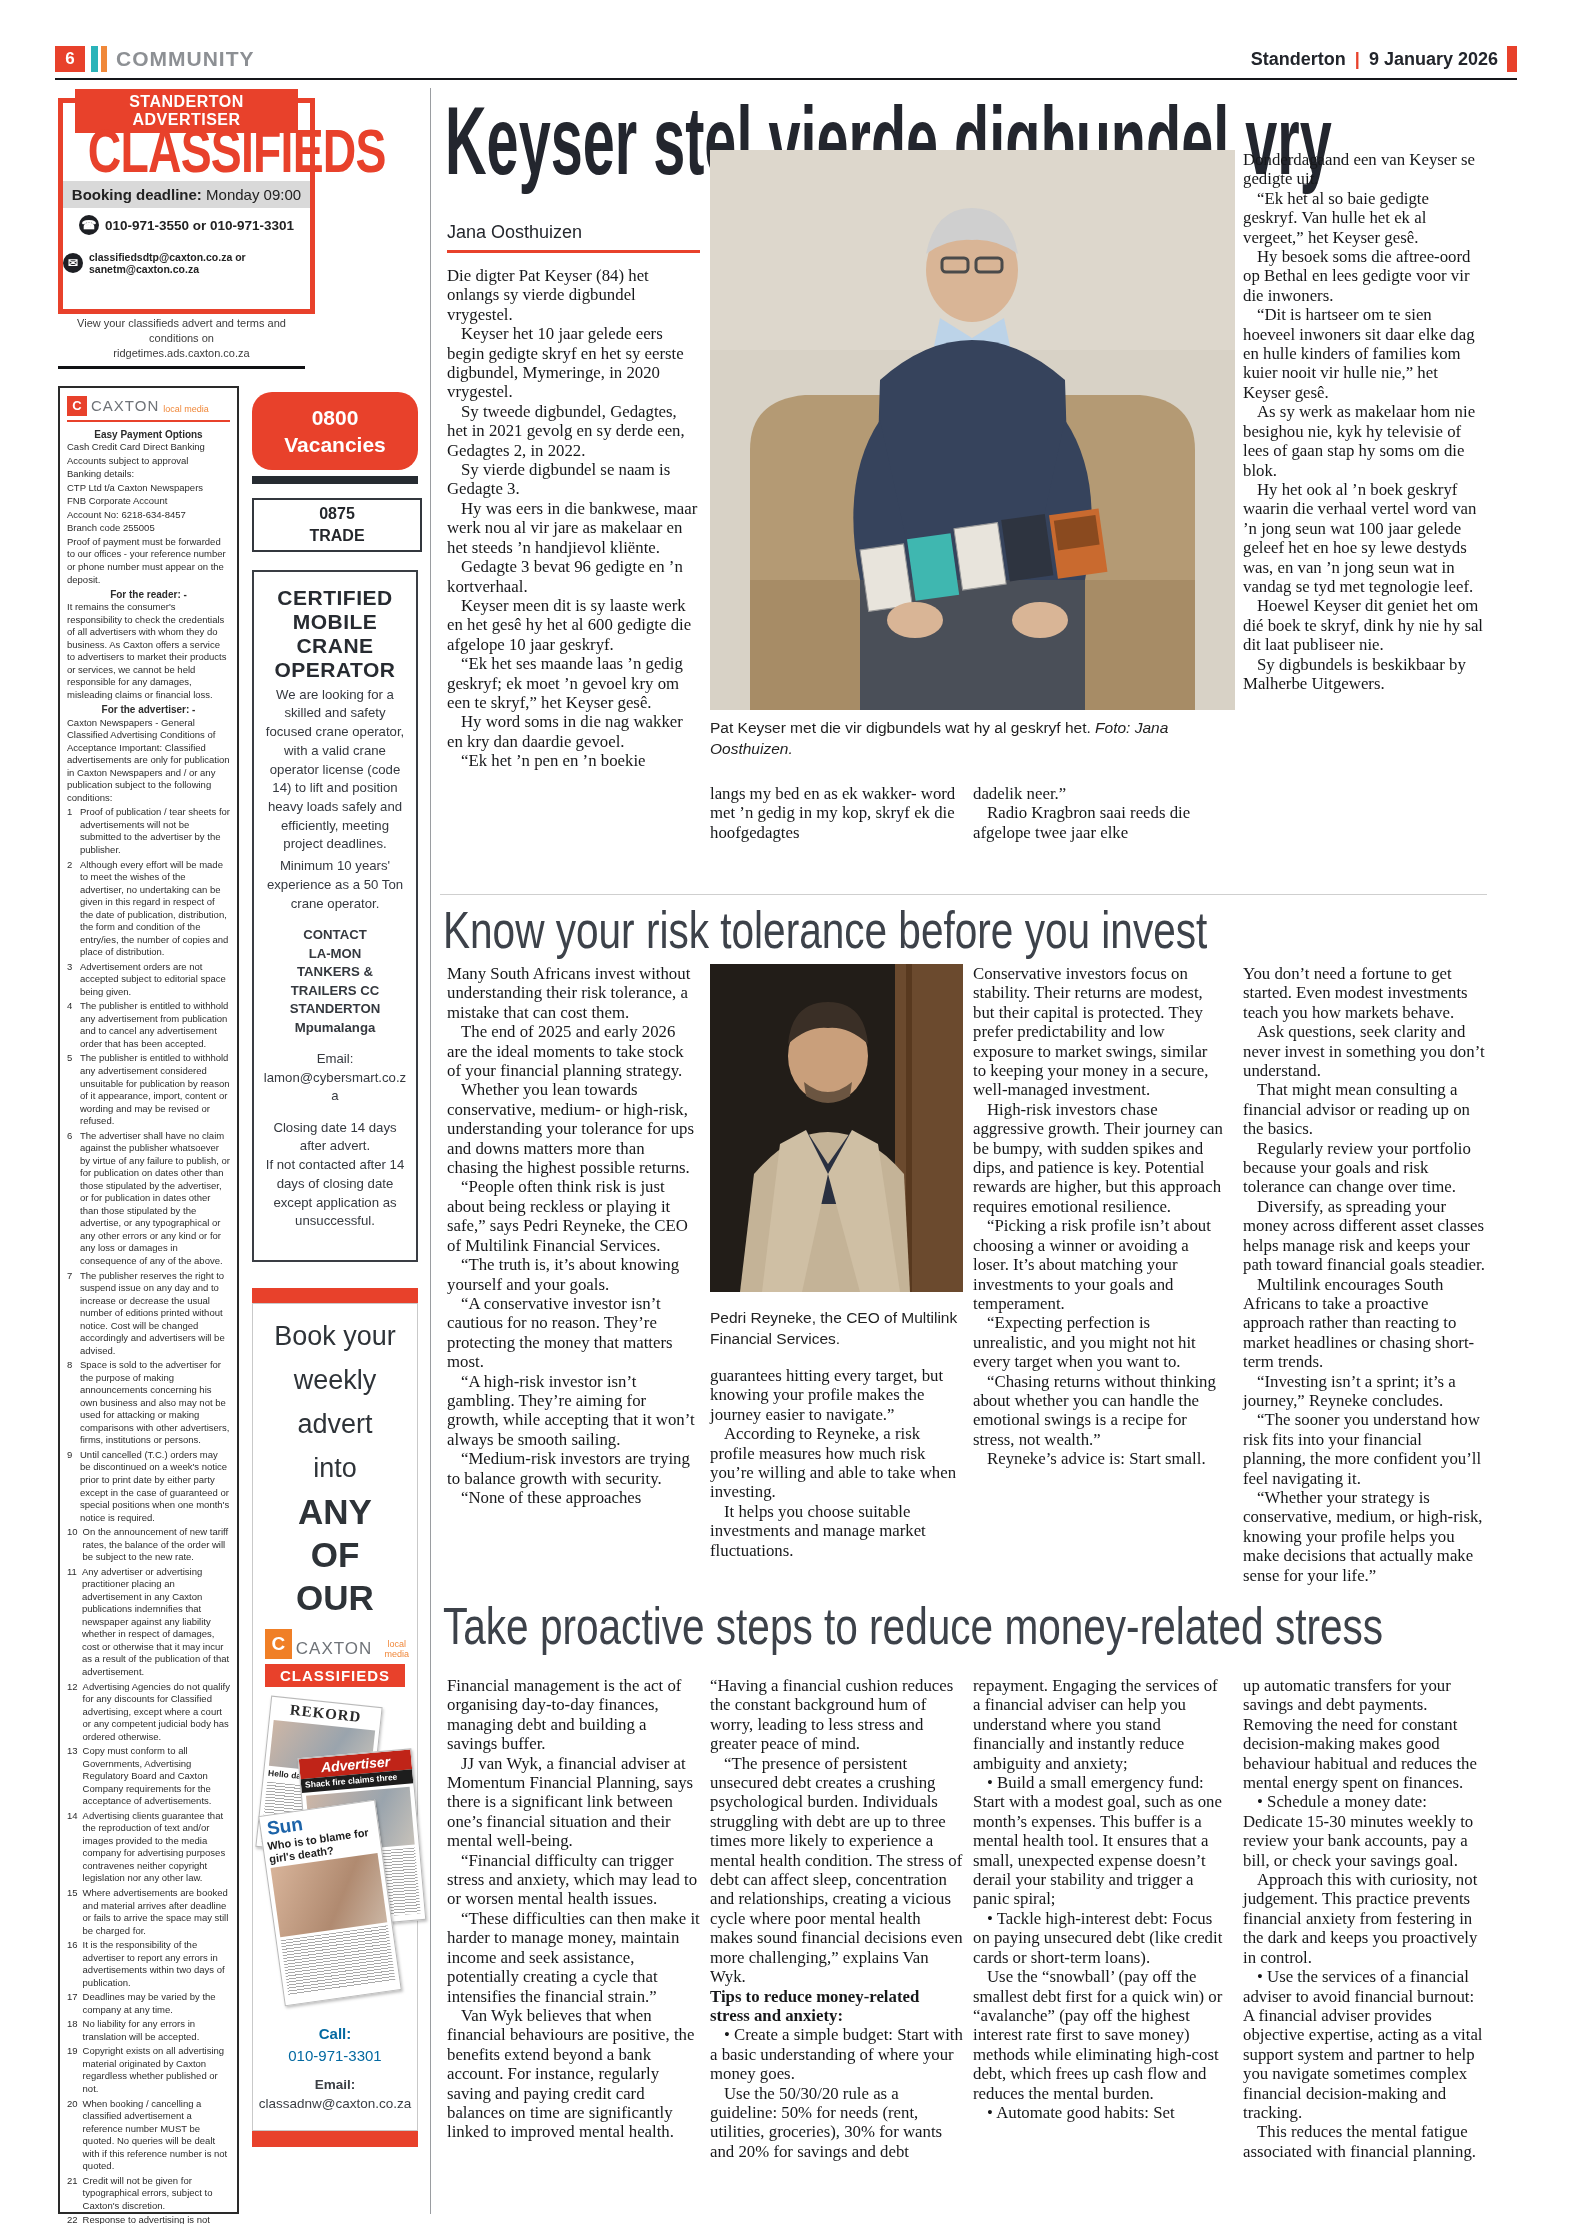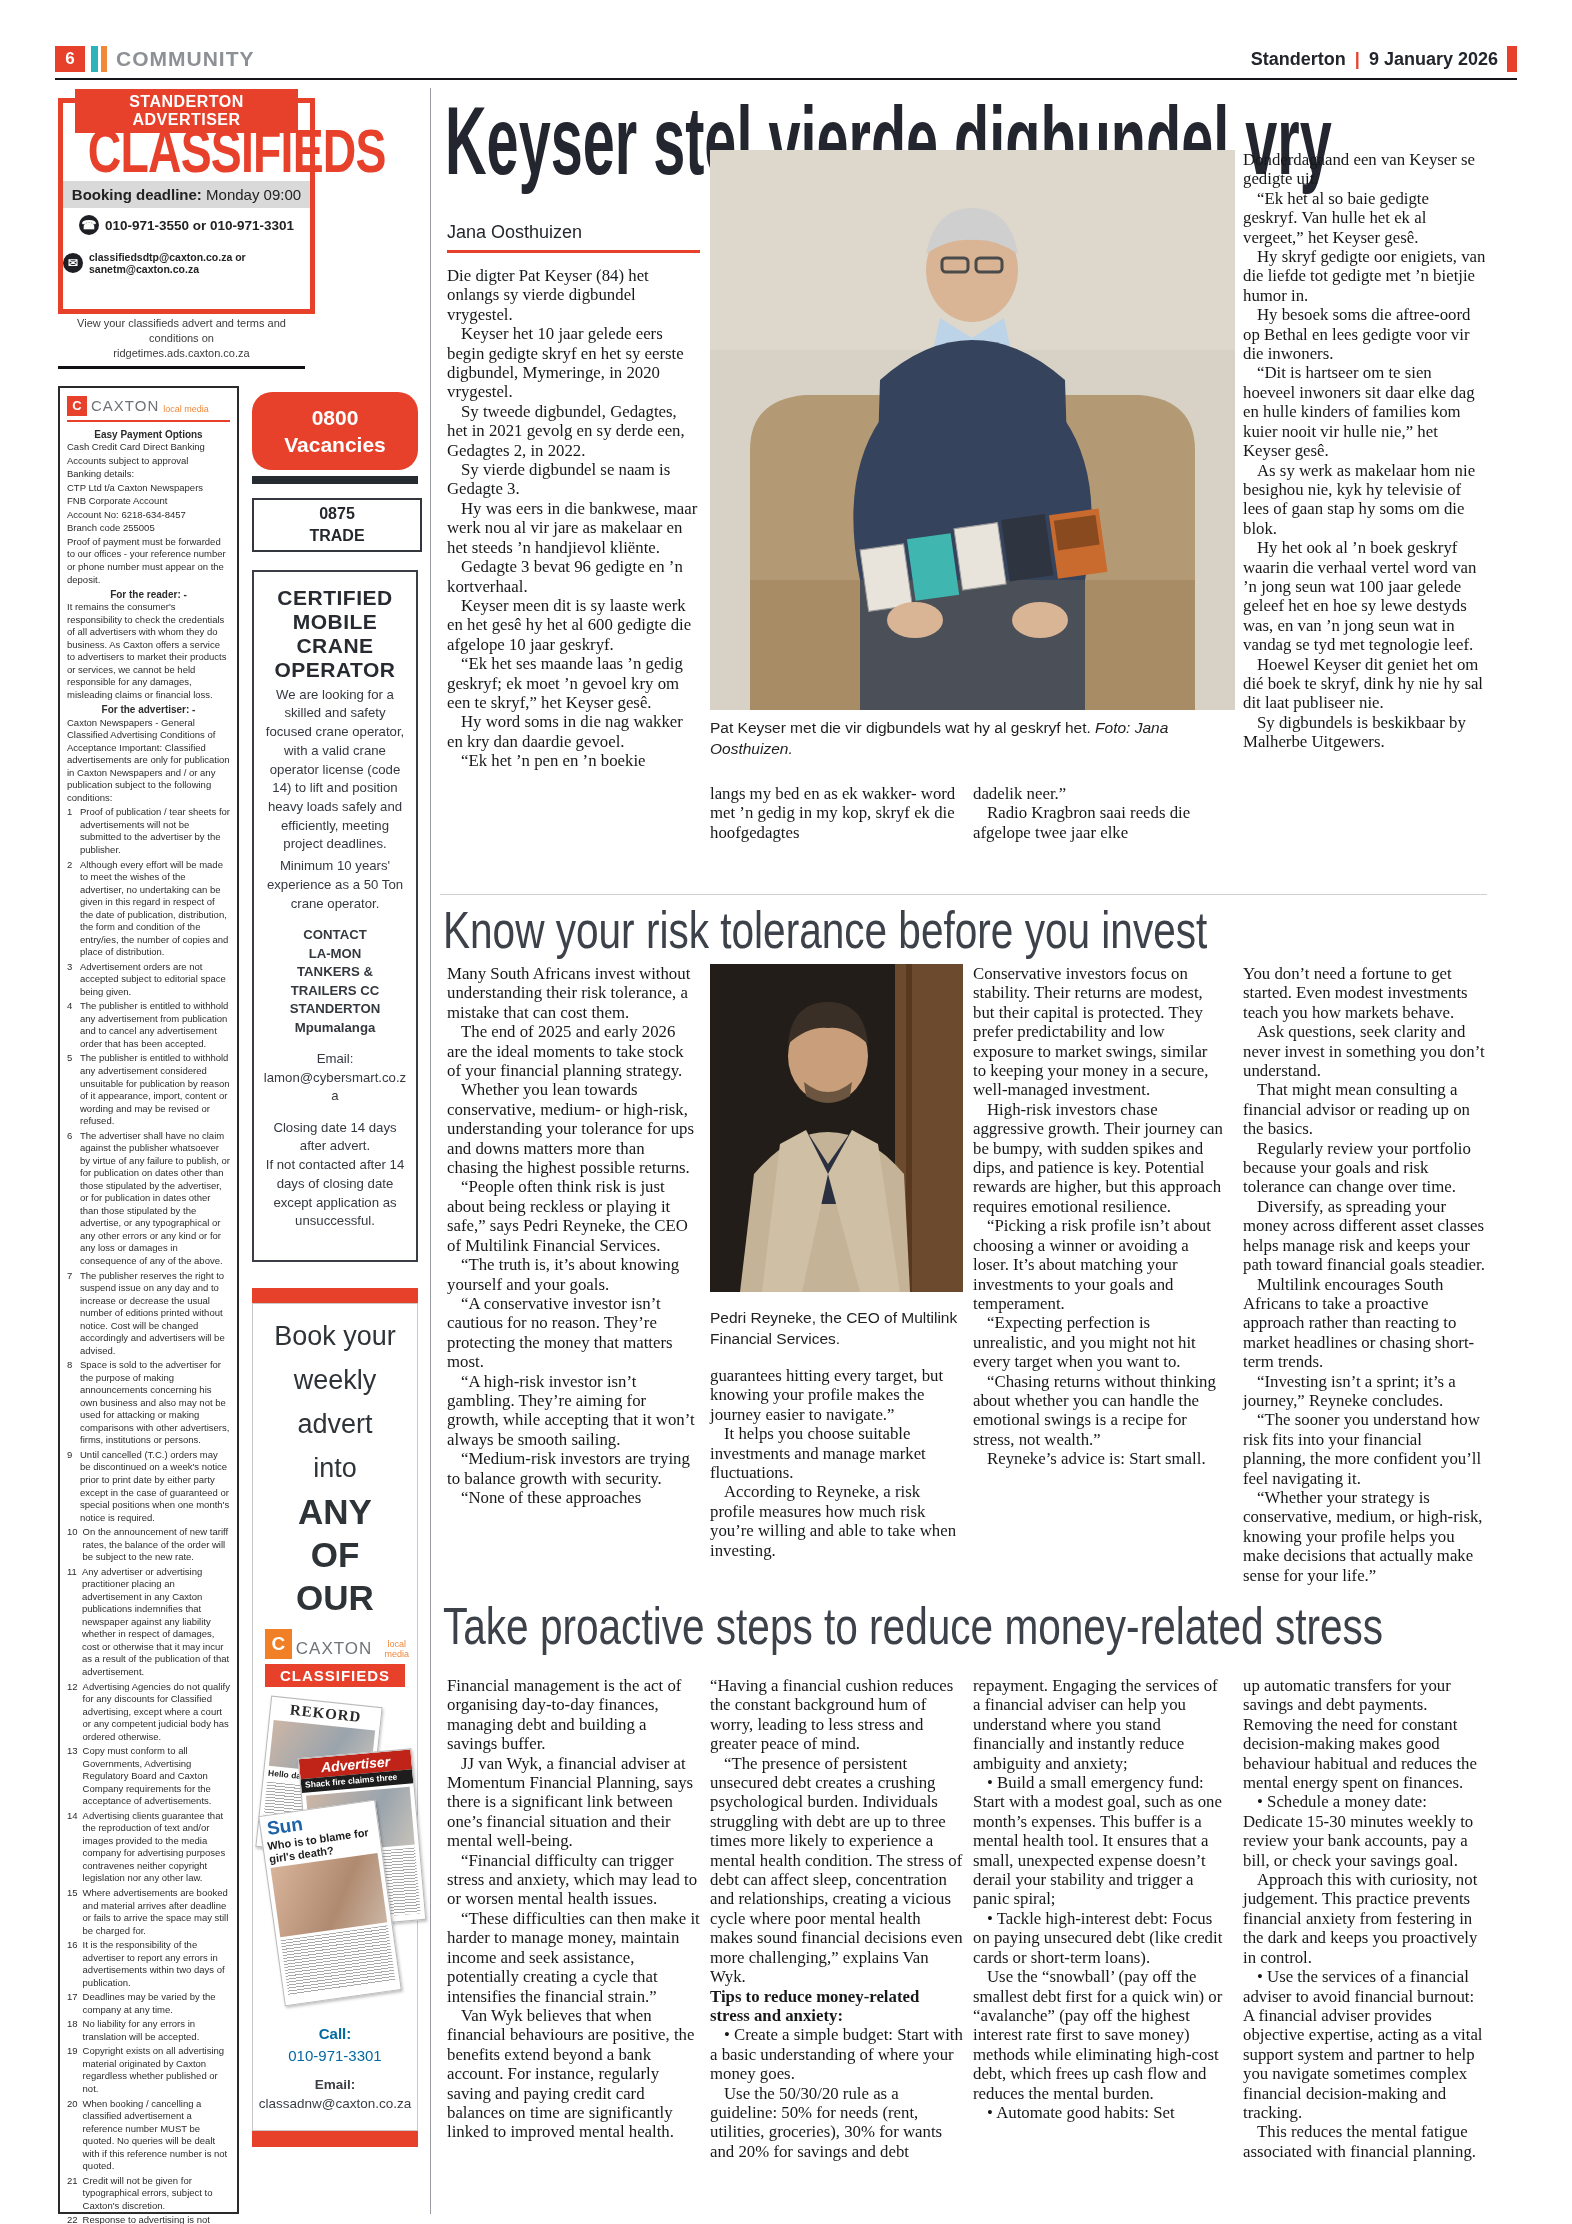--- a/index.html
+++ b/index.html
@@ -341,21 +341,20 @@
   <div class="abs a1c2 bodytext">
       <p>langs my bed en as ek wakker- word met ’n gedig in my kop, skryf ek die hoofgedagtes</p>
     </div>
   <div class="abs a1c3 bodytext">
       <p>dadelik neer.”</p>
       <p>Radio Kragbron saai reeds die afgelope twee jaar elke</p>
     </div>
   <div class="abs a1c4 bodytext">
       <p>Donderdagaand een van Keyser se gedigte uit.</p>
       <p>“Ek het al so baie gedigte geskryf. Van hulle het ek al vergeet,” het Keyser gesê.</p>
-      <p>Hy skryf gedigte oor enigiets, van die liefde tot gedigte met ’n bietjie humor in.</p>
       <p>Hy besoek soms die aftree-oord op Bethal en lees gedigte voor vir die inwoners.</p>
       <p>“Dit is hartseer om te sien hoeveel inwoners sit daar elke dag en hulle kinders of families kom kuier nooit vir hulle nie,” het Keyser gesê.</p>
       <p>As sy werk as makelaar hom nie besighou nie, kyk hy televisie of lees of gaan stap hy soms om die blok.</p>
       <p>Hy het ook al ’n boek geskryf waarin die verhaal vertel word van ’n jong seun wat 100 jaar gelede geleef het en hoe sy lewe destyds was, en van ’n jong seun wat in vandag se tyd met tegnologie leef.</p>
       <p>Hoewel Keyser dit geniet het om dié boek te skryf, dink hy nie hy sal dit laat publiseer nie.</p>
       <p>Sy digbundels is beskikbaar by Malherbe Uitgewers.</p>
     </div>
 
   <div class="abs sec-rule"></div>
   <div class="abs h2 h2a">Know your risk tolerance before you invest</div>
@@ -382,22 +381,22 @@
       <path d="M96 166 L118 200 L142 166 L142 240 L96 240 Z" fill="#2a3040"></path>
       <path d="M70 180 L96 166 L118 210 L92 328 L52 328 Z" fill="#cfbfa4"></path>
       <path d="M168 180 L142 166 L118 210 L150 328 L190 328 Z" fill="#cfbfa4"></path>
     </svg>
   </div>
   <div class="abs cap2 caption">
     <span>Pedri Reyneke, the CEO of Multilink Financial Services.</span>
   </div>
   <div class="abs a2c2 bodytext">
       <p>guarantees hitting every target, but knowing your profile makes the journey easier to navigate.”</p>
+      <p>According to Reyneke, a risk profile measures how much risk you’re willing and able to take when investing.</p>
       <p>It helps you choose suitable investments and manage market fluctuations.</p>
-      <p>According to Reyneke, a risk profile measures how much risk you’re willing and able to take when investing.</p>
     </div>
   <div class="abs a2c3 bodytext">
       <p>Conservative investors focus on stability. Their returns are modest, but their capital is protected. They prefer predictability and low exposure to market swings, similar to keeping your money in a secure, well-managed investment.</p>
       <p>High-risk investors chase aggressive growth. Their journey can be bumpy, with sudden spikes and dips, and patience is key. Potential rewards are higher, but this approach requires emotional resilience.</p>
       <p>“Picking a risk profile isn’t about choosing a winner or avoiding a loser. It’s about matching your investments to your goals and temperament.</p>
       <p>“Expecting perfection is unrealistic, and you might not hit every target when you want to.</p>
       <p>“Chasing returns without thinking about whether you can handle the emotional swings is a recipe for stress, not wealth.”</p>
       <p>Reyneke’s advice is: Start small.</p>
     </div>
   <div class="abs a2c4 bodytext">

